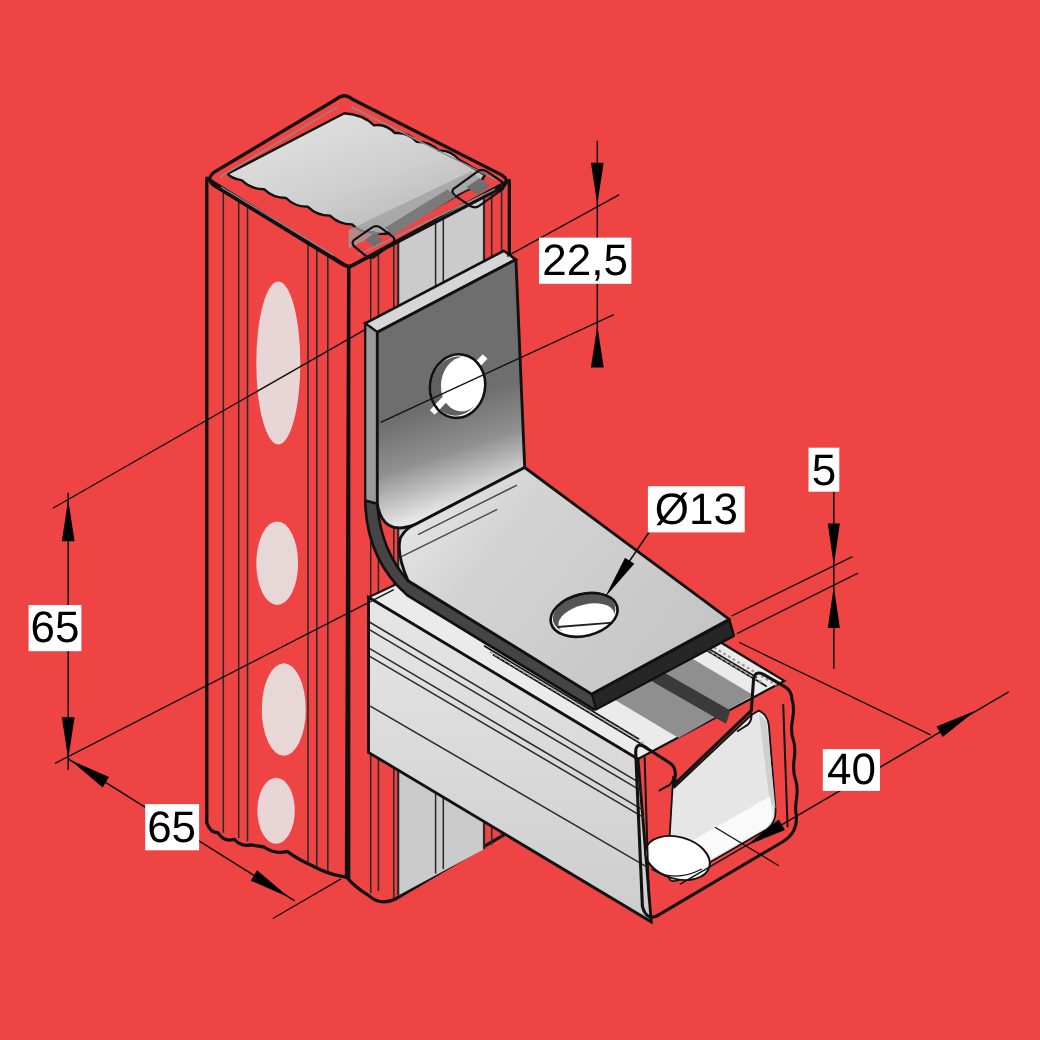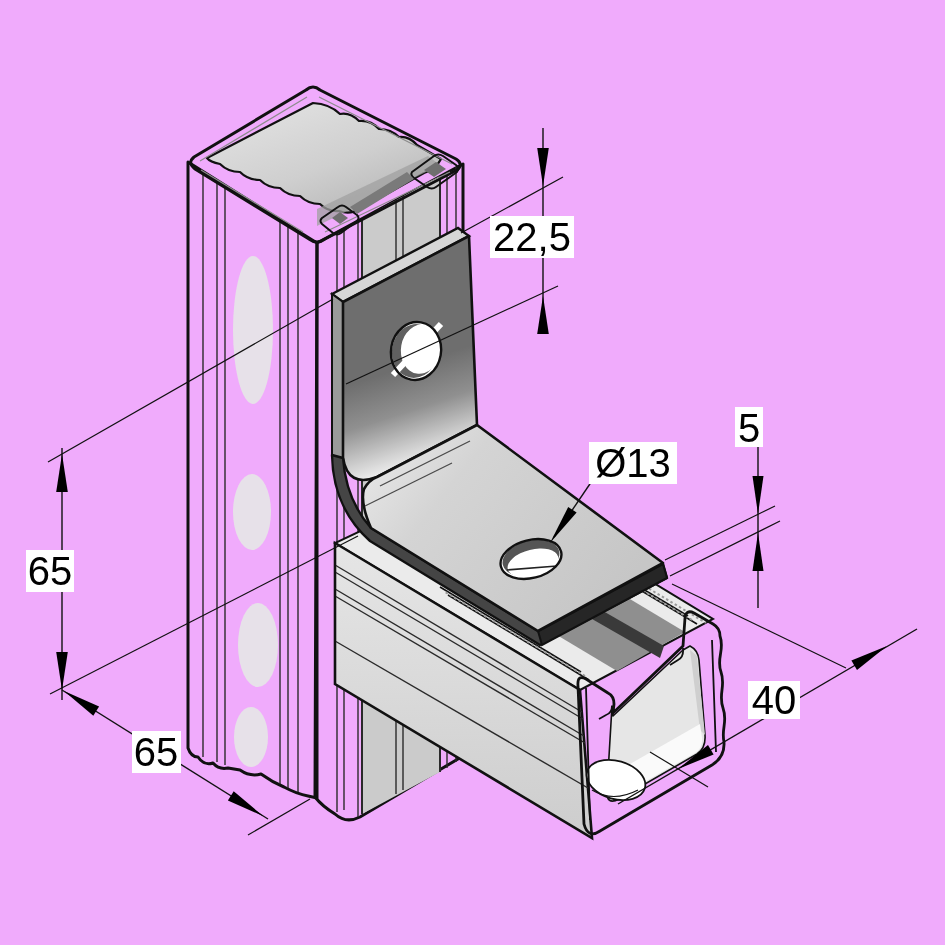--- a/index.html
+++ b/index.html
@@ -1,16 +1,16 @@
 <!DOCTYPE html>
 <html><head>
 <meta charset="utf-8">
 <style>
   html,body{margin:0;padding:0;background:#ffffff;}
-  .stage{width:945px;height:945px;position:relative;background:#f0abfc;overflow:hidden;}
+  .stage{width:945px;height:945px;position:relative;background:#ef4444;overflow:hidden;}
   svg{display:block;}
   text{font-family:"Liberation Sans", sans-serif;font-size:40px;fill:#000;}
   .dimline{stroke:#111;stroke-width:1.4;fill:none;}
   .extline{stroke:#111;stroke-width:1.2;fill:none;}
   .arrow{fill:#000;stroke:none;}
   .edge{stroke:#111;fill:none;stroke-linejoin:round;stroke-linecap:round;}
   .lblbg{fill:#ffffff;}
 </style>
 </head>
 <body>

